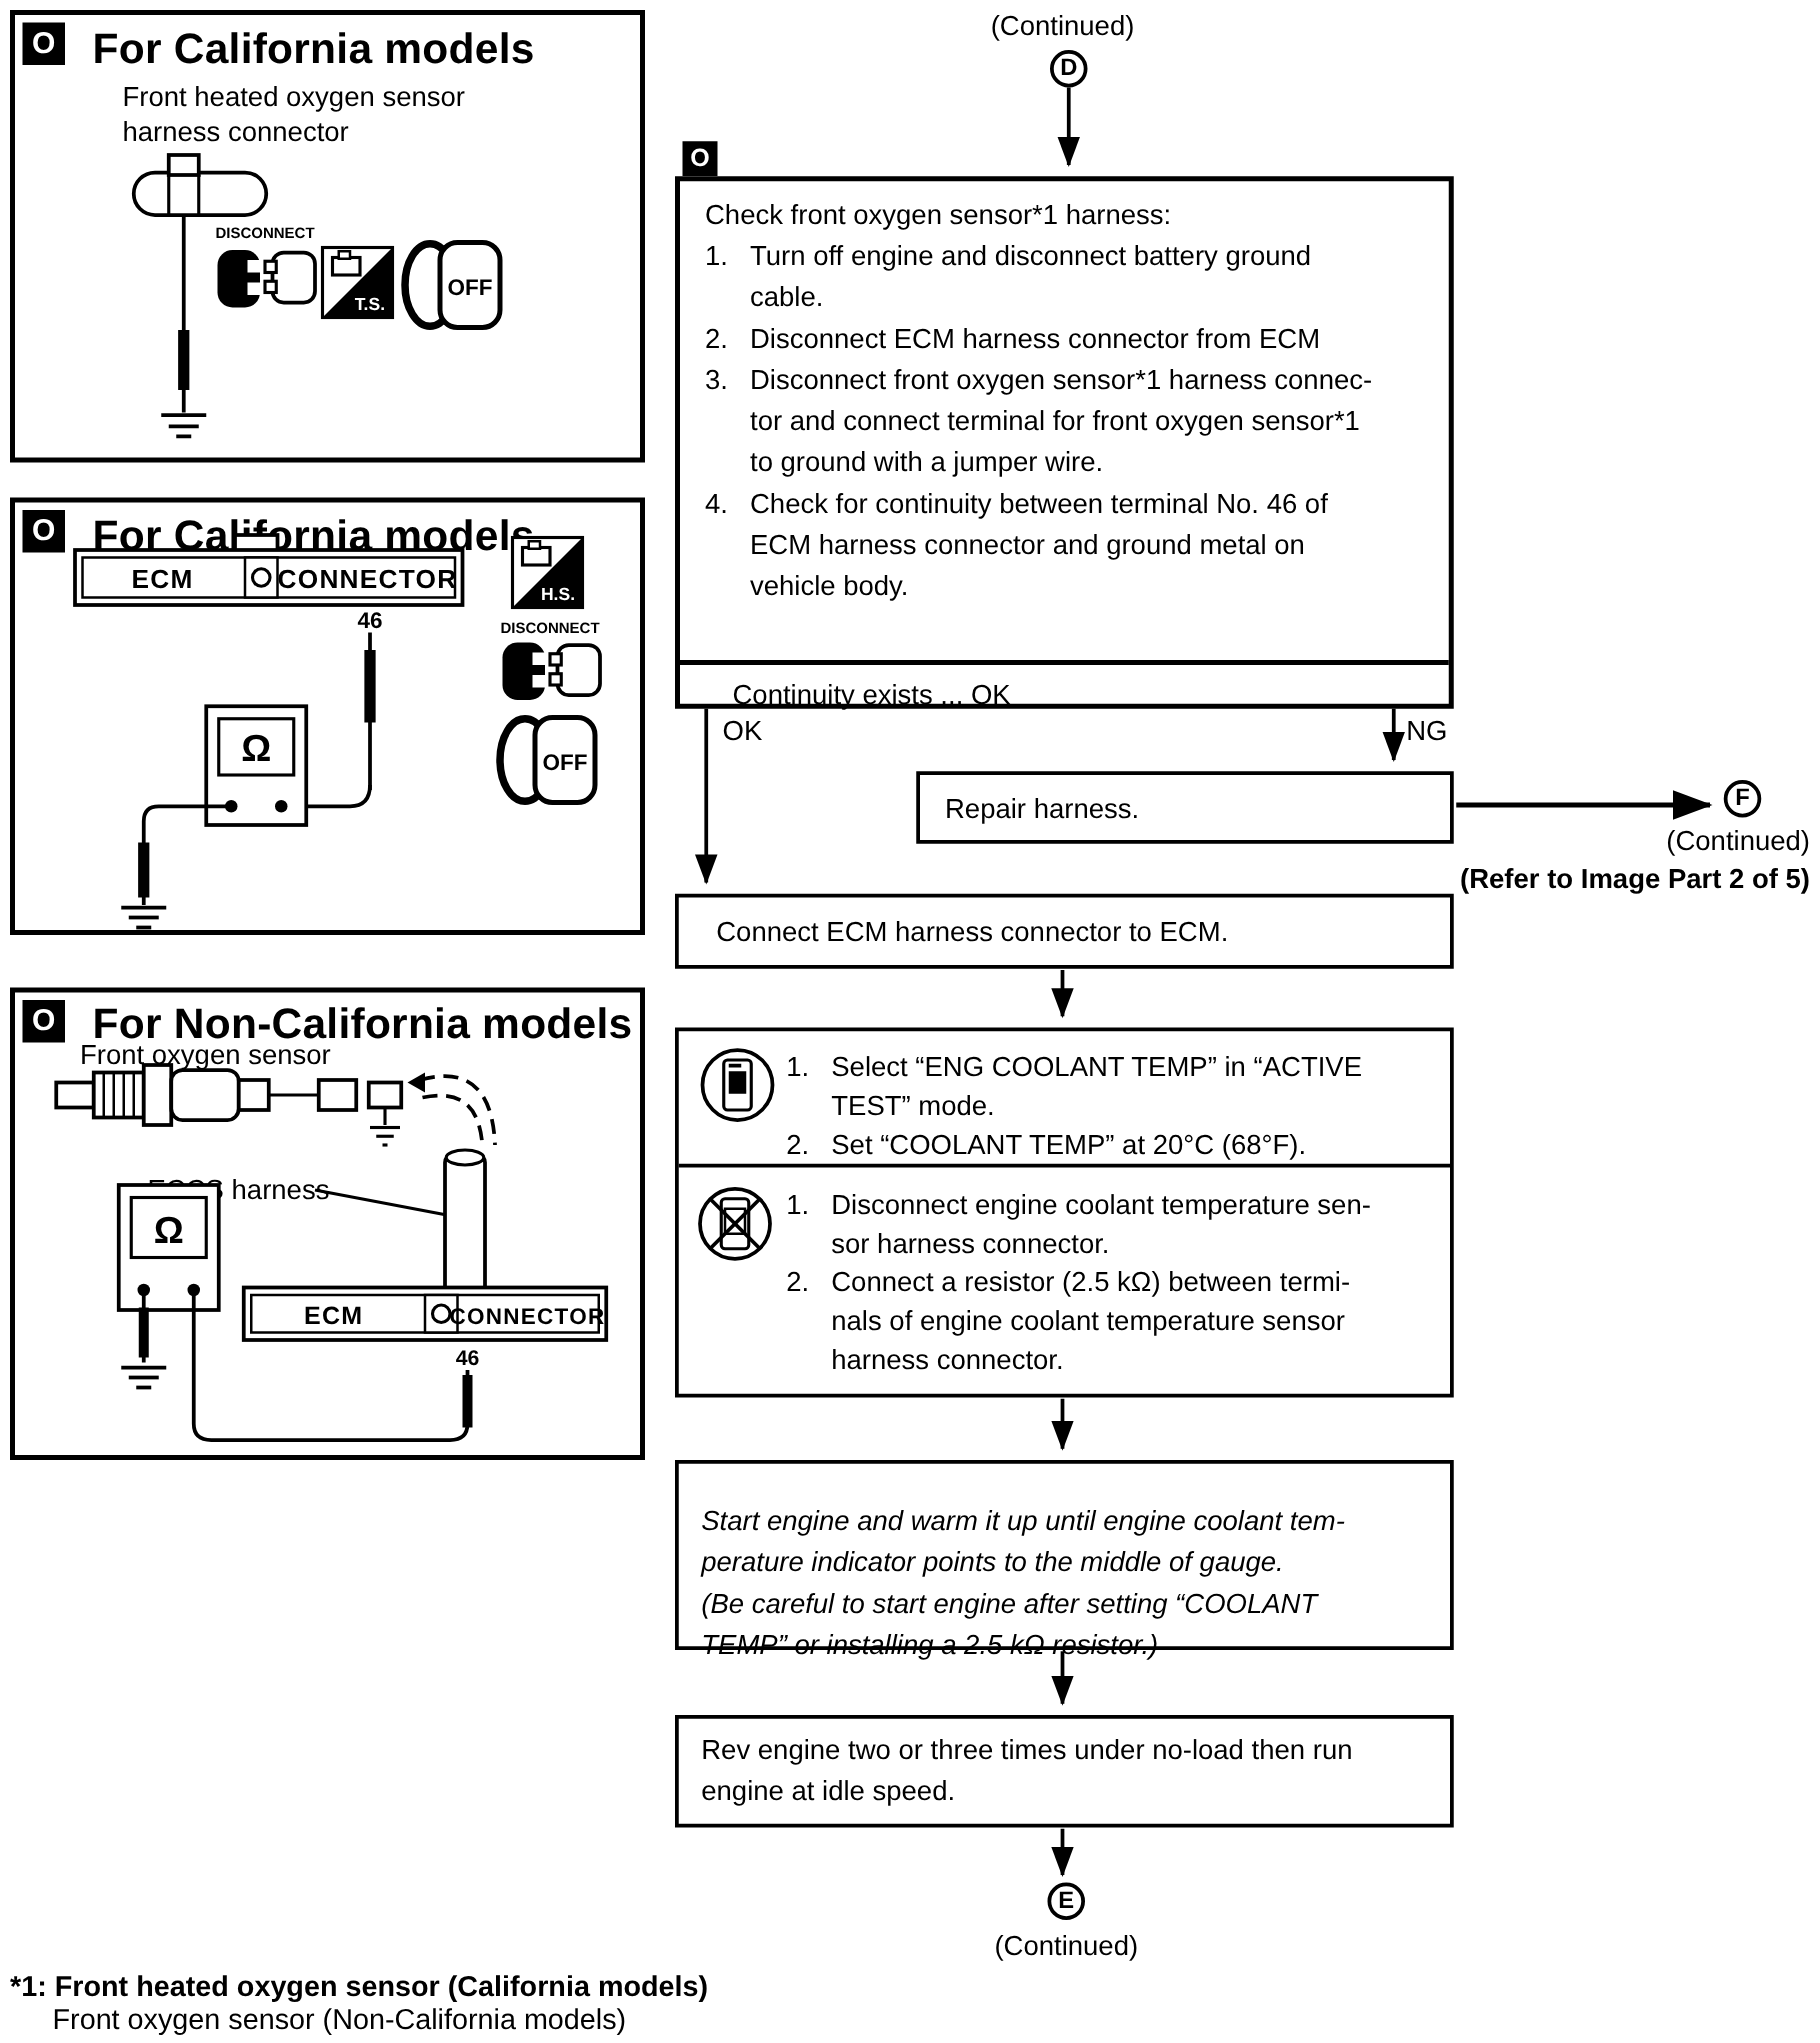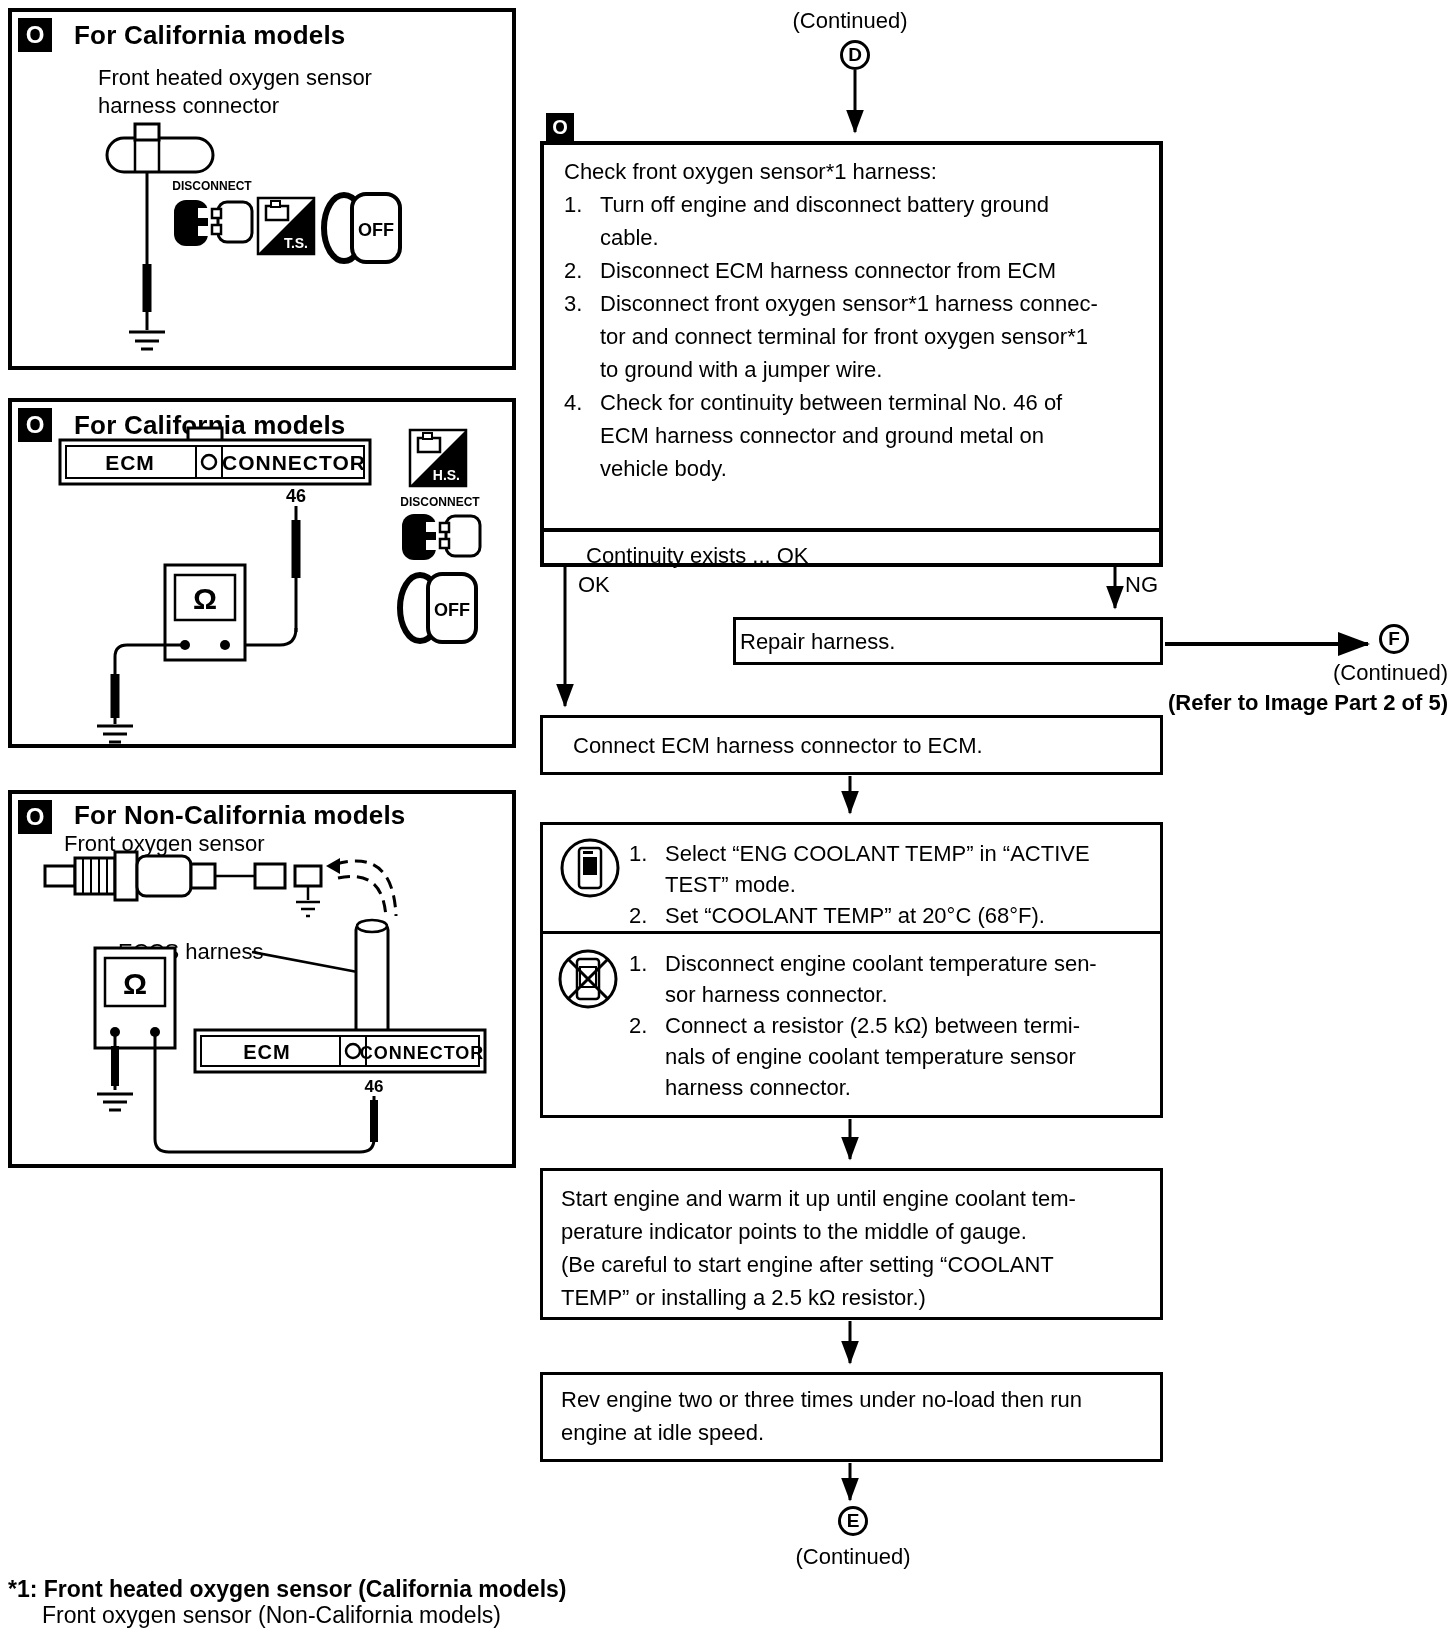--- a/index.html
+++ b/index.html
@@ -4,21 +4,21 @@
 <style>
   html,body{margin:0;padding:0;background:#fff;}
   #canvas{position:relative;width:1456px;height:1634px;background:#fff;color:#000;
           font-family:"Liberation Sans","DejaVu Sans",sans-serif;overflow:hidden;}
   .abs{position:absolute;}
   
   .panel{position:absolute;border:4px solid #000;background:#fff;}
   .panel svg{position:absolute;left:0;top:0;}
   .marker{position:absolute;background:#000;color:#fff;font-weight:bold;
           display:flex;align-items:center;justify-content:center;}
-  .panel-title{position:absolute;font-size:26px;font-weight:bold;letter-spacing:0.2px;}
+  .panel-title{position:absolute;font-size:34px;font-weight:bold;letter-spacing:0.2px;}
   .caption{position:absolute;font-size:22px;line-height:28px;white-space:pre;}
   
   .fbox{position:absolute;border:3px solid #000;background:#fff;box-sizing:border-box;}
   .ftext{font-size:22px;line-height:33px;}
   .lines{white-space:pre;display:block;}
   .step{display:flex;}
   .step .num{width:36px;flex:0 0 36px;}
   .circ{position:absolute;width:30px;height:30px;border:3px solid #000;border-radius:50%;
         background:#fff;font-weight:bold;font-size:19px;display:flex;align-items:center;
         justify-content:center;box-sizing:border-box;}
@@ -233,21 +233,21 @@
       </div>
     </div>
     <div class="sec" style="padding:6px 16px 0 42px;">
       <div class="ftext" style="line-height:36px;">Continuity exists ... OK</div>
     </div>
   </div>
 
   <div class="lbl" style="left:578px;top:572px;">OK</div>
   <div class="lbl" style="left:1125px;top:572px;">NG</div>
 
-  <div class="fbox" style="left:733px;top:617px;width:430px;height:48px;display:flex;align-items:center;padding-left:4px;">
+  <div class="fbox" style="left:733px;top:617px;width:430px;height:58px;display:flex;align-items:center;padding-left:20px;">
     <span class="ftext">Repair harness.</span>
   </div>
 
   <div class="circ" style="left:1379px;top:624px;">F</div>
   <div class="lbl right" style="left:1230px;top:660px;width:218px;">(Continued)</div>
   <div class="lbl right bold" style="left:1100px;top:690px;width:348px;">(Refer to Image Part 2 of 5)</div>
 
   <div class="fbox" style="left:540px;top:715px;width:623px;height:60px;display:flex;align-items:center;padding-left:30px;">
     <span class="ftext">Connect ECM harness connector to ECM.</span>
   </div>
@@ -289,21 +289,21 @@
         <div class="step ftext" style="line-height:31px;">
           <span class="num">2.</span>
           <span class="lines">Connect a resistor (2.5 kΩ) between termi-
 nals of engine coolant temperature sensor
 harness connector.</span>
         </div>
       </div>
     </div>
   </div>
 
-  <div class="fbox" style="left:540px;top:1168px;width:623px;height:152px;padding:11px 16px 0 18px;">
+  <div class="fbox" style="left:540px;top:1168px;width:623px;height:152px;padding:29px 16px 0 18px;font-style:italic;">
     <span class="lines ftext">Start engine and warm it up until engine coolant tem-
 perature indicator points to the middle of gauge.
 (Be careful to start engine after setting “COOLANT
 TEMP” or installing a 2.5 kΩ resistor.)</span>
   </div>
 
   <div class="fbox" style="left:540px;top:1372px;width:623px;height:90px;padding:8px 16px 0 18px;">
     <span class="lines ftext">Rev engine two or three times under no-load then run
 engine at idle speed.</span>
   </div>

